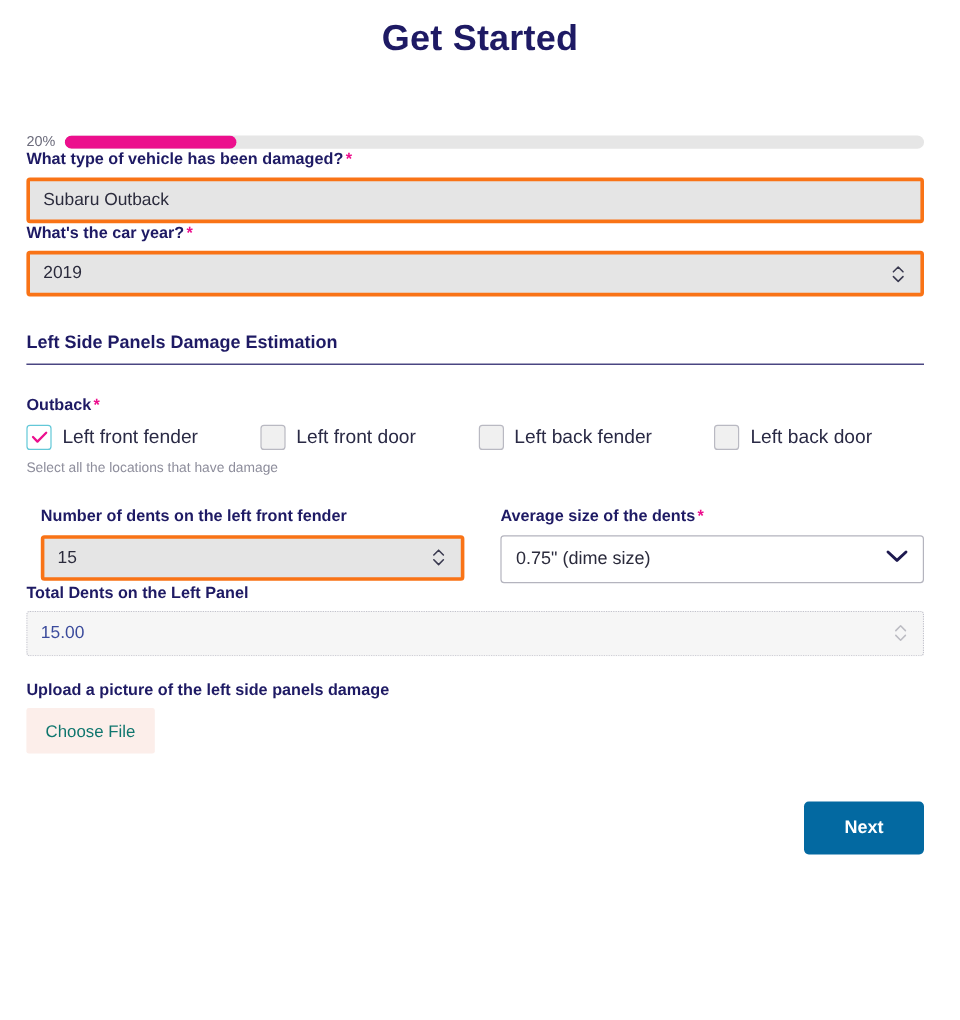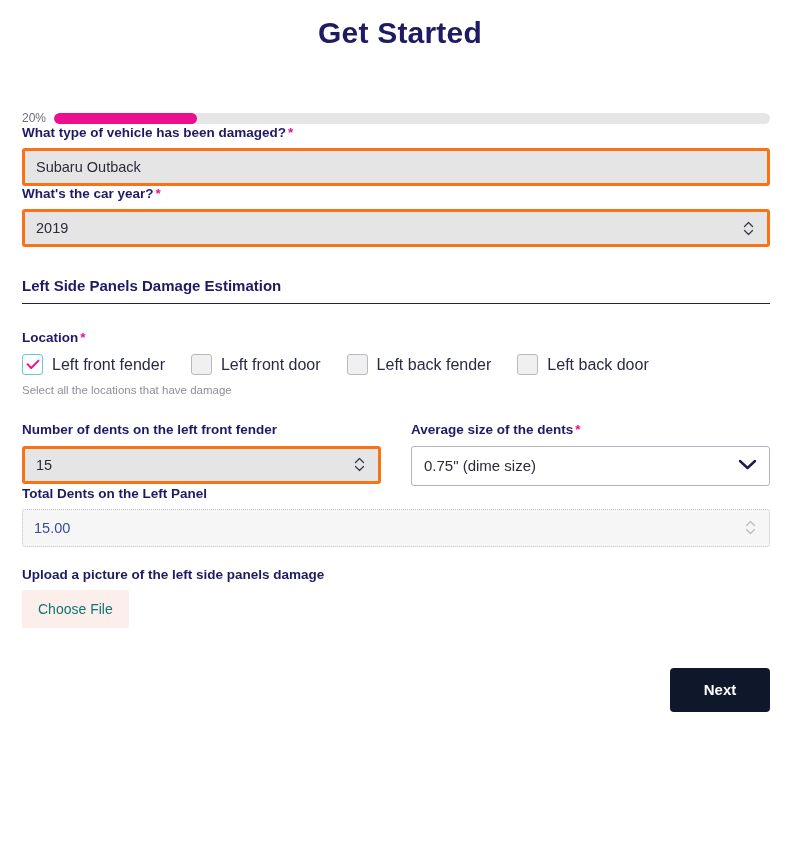--- a/index.html
+++ b/index.html
@@ -119,20 +119,21 @@
     color: #1e1a64;
     display: block;
     margin-top: 26px;
     margin-bottom: 9px;
   }
   .check-rows { display: block; }
   .check-row {
     display: flex;
     align-items: flex-start;
     flex-wrap: nowrap;
+    gap: 26px;
   }
   .check-row + .check-row { margin-top: 8px; }
   .check-item {
     display: flex;
     align-items: center;
     margin-right: 26px;
     white-space: nowrap;
   }
   .box {
     width: 21px; height: 21px;
@@ -159,20 +160,21 @@
     font-size: 11.5px;
     color: #8e8e9c;
     margin-top: 9px;
   }
 
   
   .cols {
     display: flex;
     gap: 30px;
     margin-top: 26px;
+    margin-left: 12px;
   }
   .col { flex: 1 1 0; min-width: 0; }
 
   .select {
     width: 100%;
     height: 40px;
     background: #ffffff;
     border: 1px solid #b4b4be;
     border-radius: 3px;
     font-size: 15px;
@@ -207,21 +209,21 @@
     cursor: pointer;
   }
 
   
   .footer {
     display: flex;
     justify-content: flex-end;
     margin: 40px 30px 0 22px;
   }
   .next-btn {
-    background: #0f172a;
+    background: #0369a1;
     color: #ffffff;
     font-size: 15px;
     font-weight: bold;
     border: none;
     border-radius: 4px;
     width: 100px;
     height: 44px;
     cursor: pointer;
     font-family: "Liberation Sans", sans-serif;
   }
@@ -263,21 +265,21 @@
             <path d="M1.5 10.5L5.5 14.5L9.5 10.5" stroke="#3a3a50" stroke-width="1.3" stroke-linecap="round" stroke-linejoin="round"></path>
           </svg>
         </span>
       </div>
     </div>
 
     <div class="section-head">Left Side Panels Damage Estimation</div>
 
     <div>
       <span class="check-label">
-        <span>Location</span><span class="req">*</span>
+        <span>Outback</span><span class="req">*</span>
       </span>
 
       <div class="check-rows">
         <div class="check-row" id="loc-row-1">
             <div class="check-item">
               <span class="box checked">
                 <svg width="14" height="11" viewBox="0 0 14 11" fill="none">
                   <path d="M1.5 5.2L5.2 9L12.5 1.6" stroke="#ec0f8d" stroke-width="1.9" stroke-linecap="round" stroke-linejoin="round"></path>
                 </svg>
               </span>

